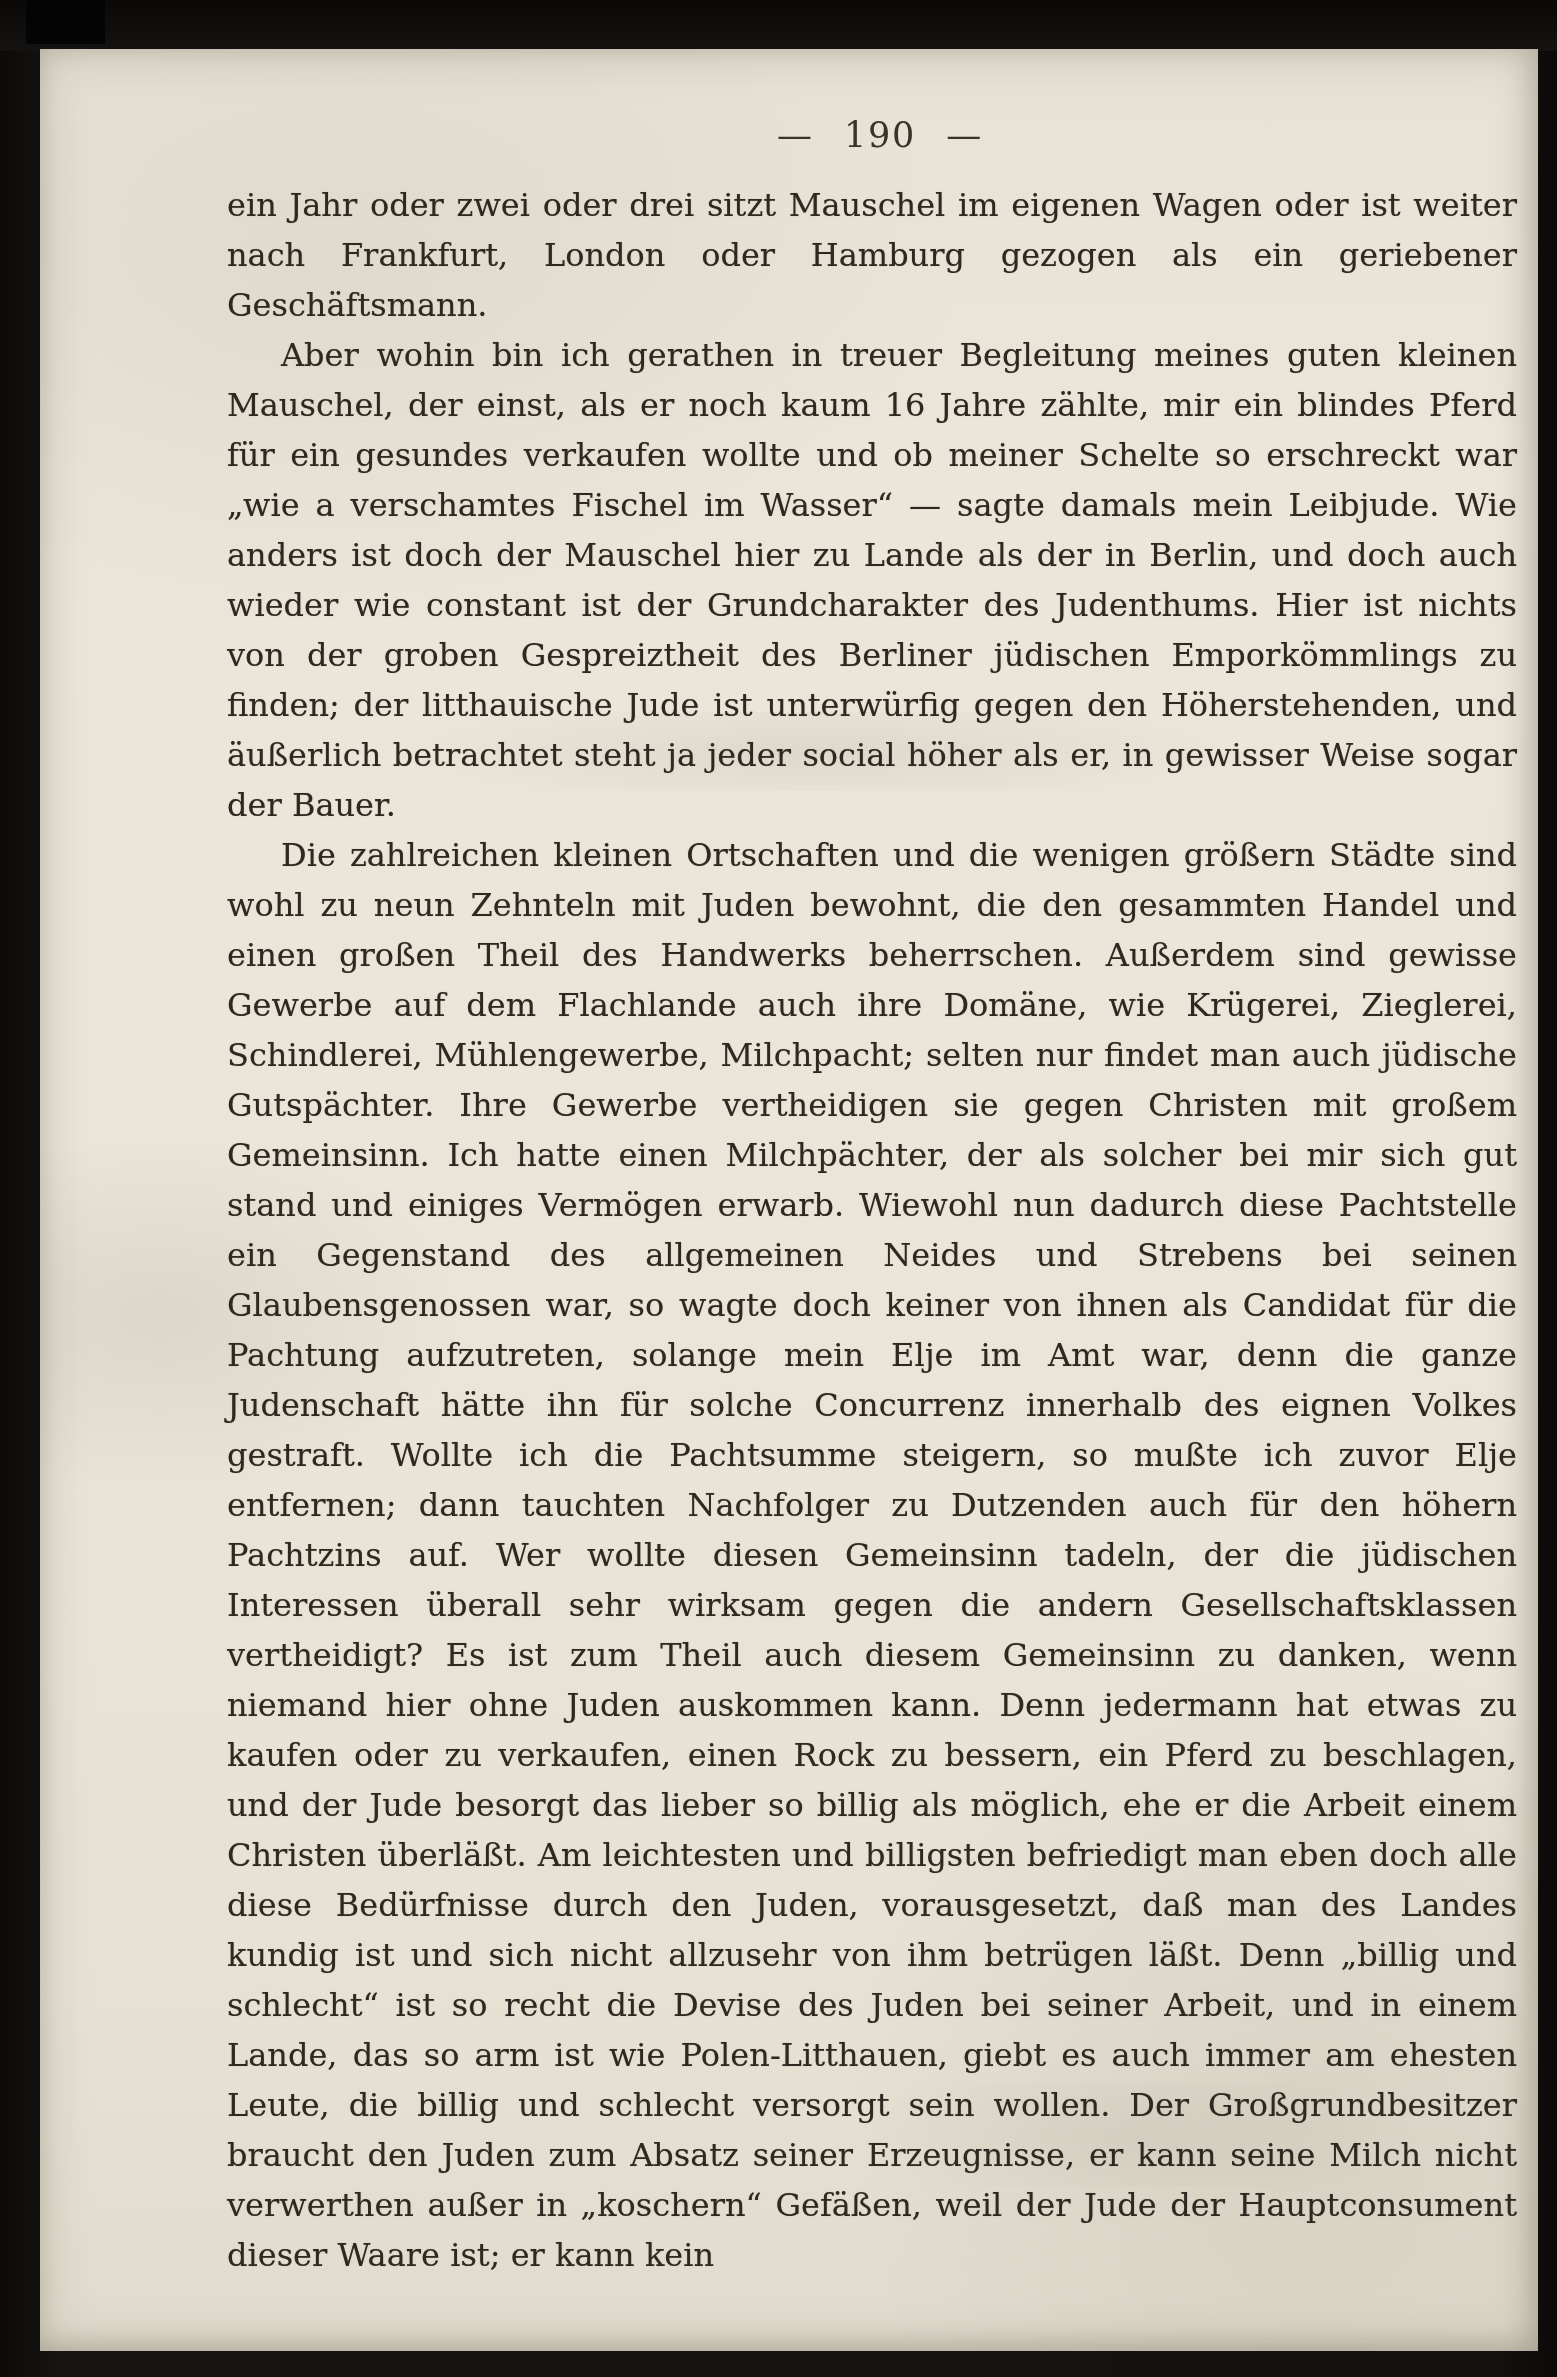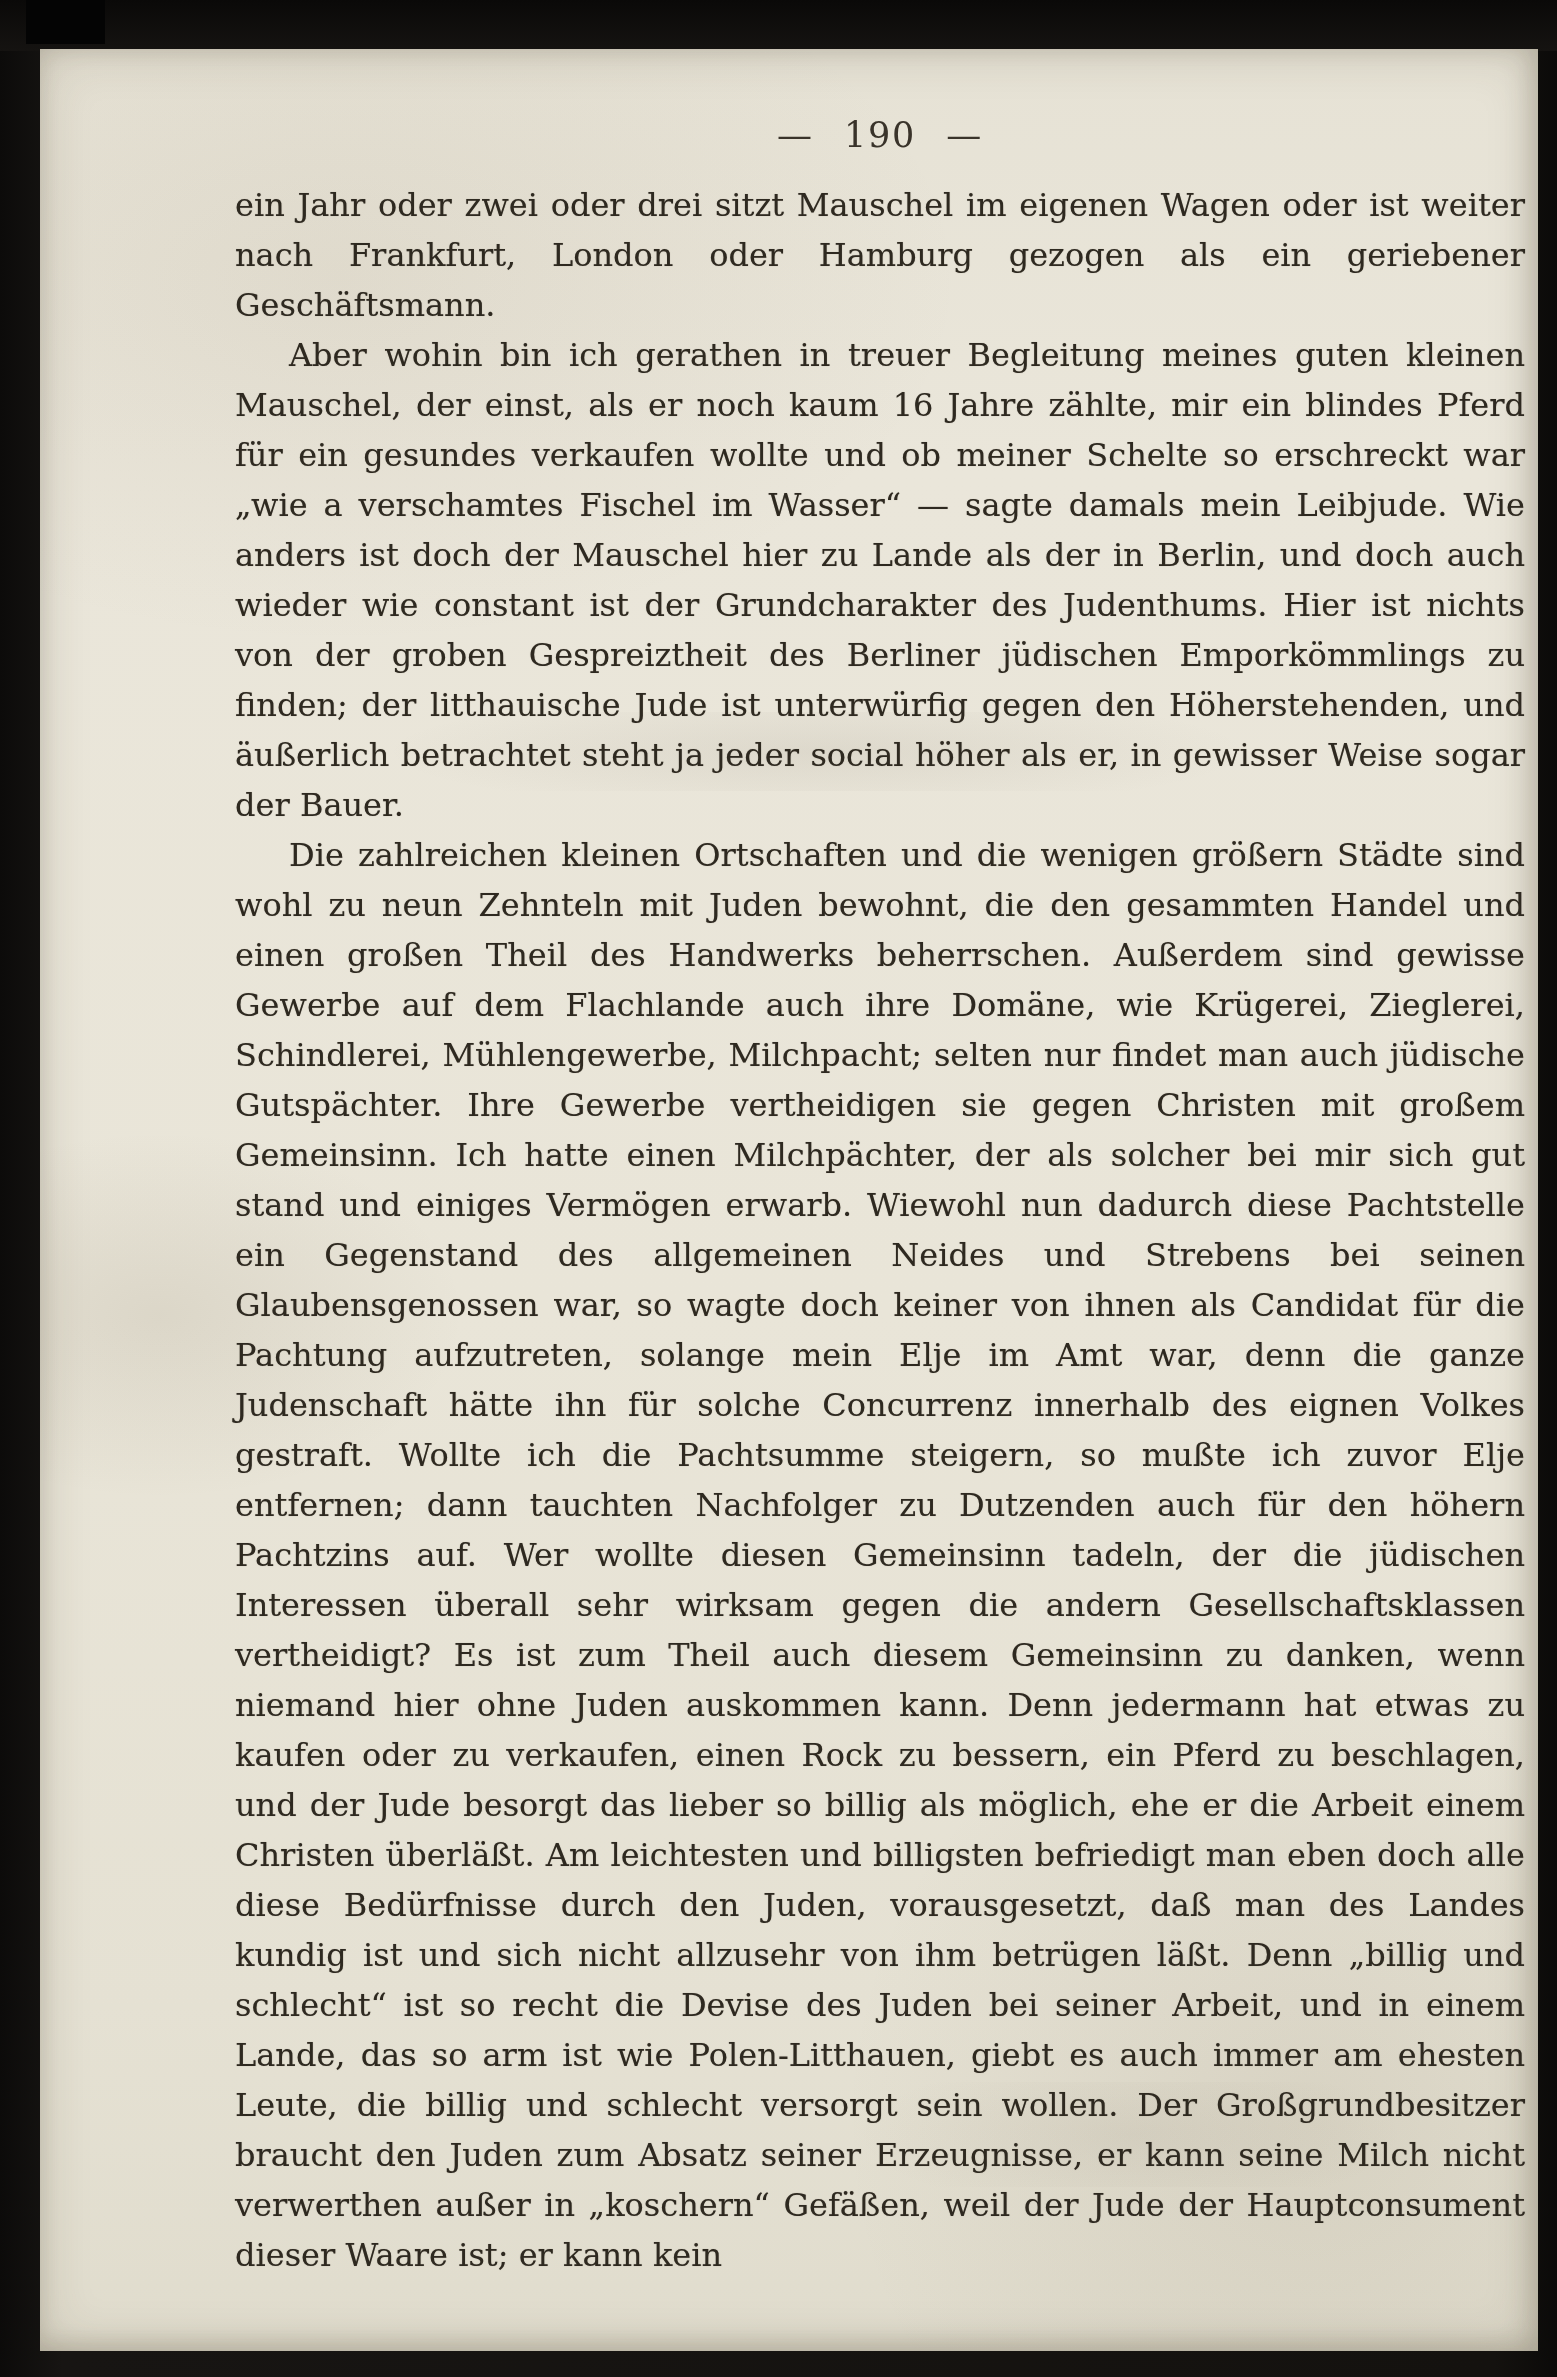--- a/index.html
+++ b/index.html
@@ -51,21 +51,21 @@
     position: absolute;
     left: 195px; top: 66px; width: 1290px;
     text-align: center;
     font-size: 35px;
     color: #39332a;
     letter-spacing: 1.7px;
     word-spacing: 17.4px;
   }
   .text-block {
     position: absolute;
-    left: 195px; top: 131px; width: 1290px;
+    left: 187px; top: 131px; width: 1290px;
     font-size: 32px;
     line-height: 50px;
     color: #2e2920;
     text-align: justify;
     text-shadow: 0 0 0.9px rgba(46,38,26,0.35);
   }
   .text-block p {
     margin: 0;
     text-indent: 54px;
   }

